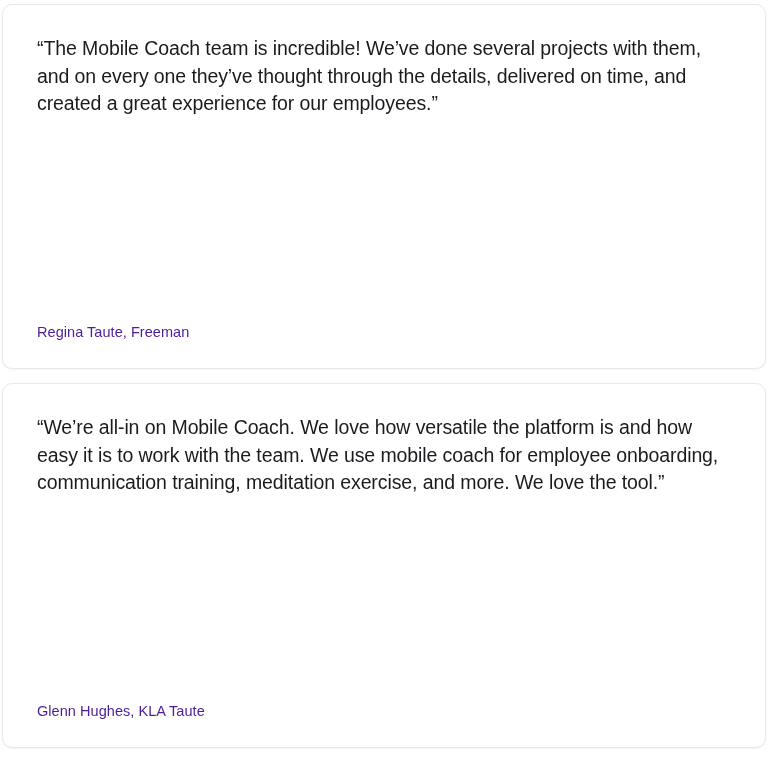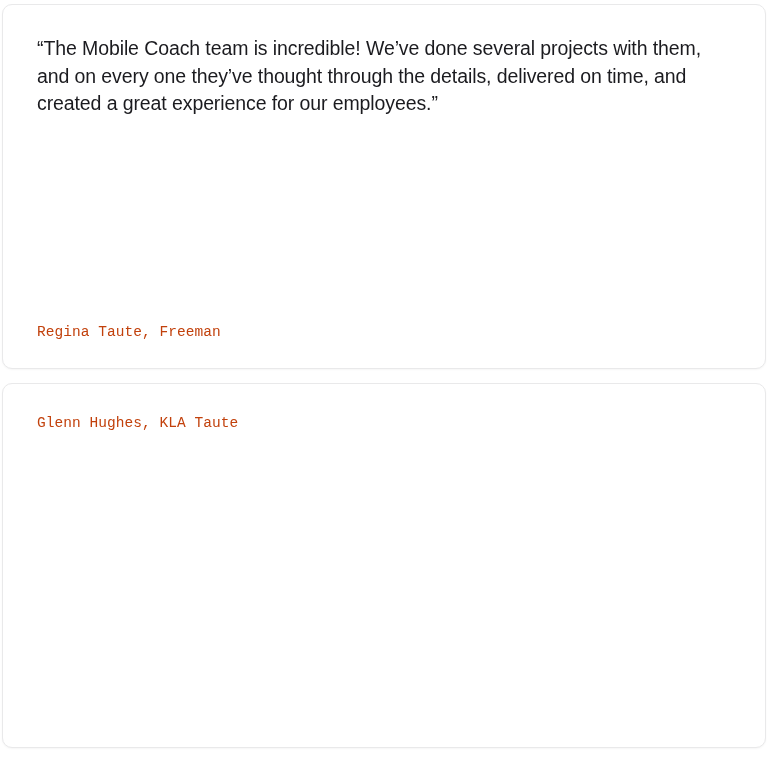--- a/index.html
+++ b/index.html
@@ -45,35 +45,35 @@
     color: #1b1b1f;
     font-size: 19.5px;
     line-height: 1.42;
     font-weight: 400;
     letter-spacing: -0.1px;
     max-width: 700px;
   }
 
   .attribution {
     margin: 0;
-    color: #c2410c;
+    color: #4c1d95;
     font-size: 14.5px;
     line-height: 1.3;
     font-weight: 400;
     letter-spacing: 0.05px;
-    font-family: Liberation Mono, monospace;
   }
 </style>
 </head>
 <body>
 
 <div class="testimonial-list">
 
   <div class="testimonial-card card-1">
     <p class="quote-text">“The Mobile Coach team is incredible! We’ve done several projects with them, and on every one they’ve thought through the details, delivered on time, and created a great experience for our employees.”</p>
     <p class="attribution">Regina Taute, Freeman</p>
   </div>
 
   <div class="testimonial-card card-2">
+    <p class="quote-text">“We’re all-in on Mobile Coach. We love how versatile the platform is and how easy it is to work with the team. We use mobile coach for employee onboarding, communication training, meditation exercise, and more. We love the tool.”</p>
     <p class="attribution">Glenn Hughes, KLA Taute</p>
   </div>
 
 </div>
 
 </body></html>

